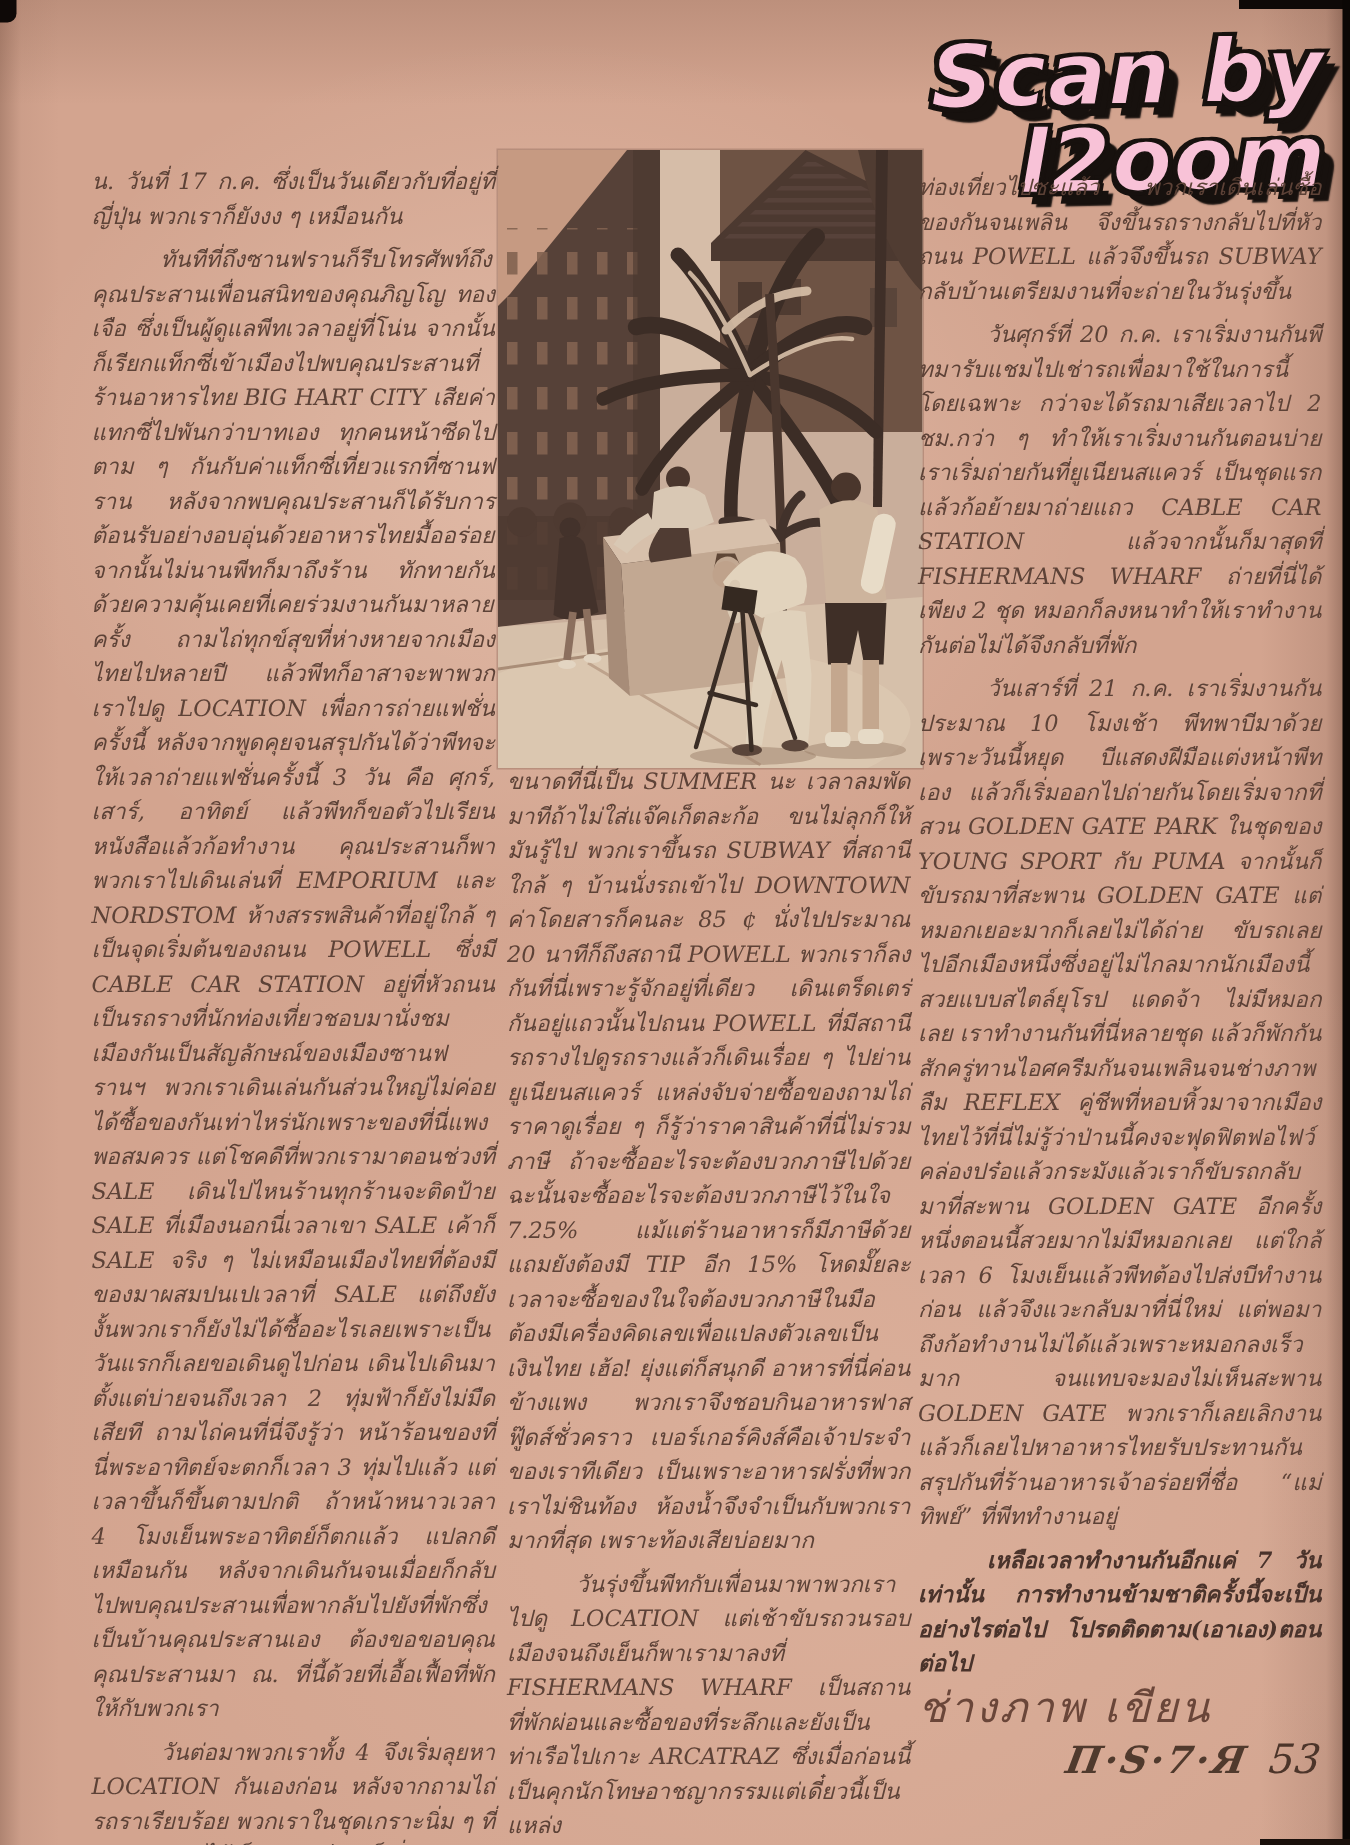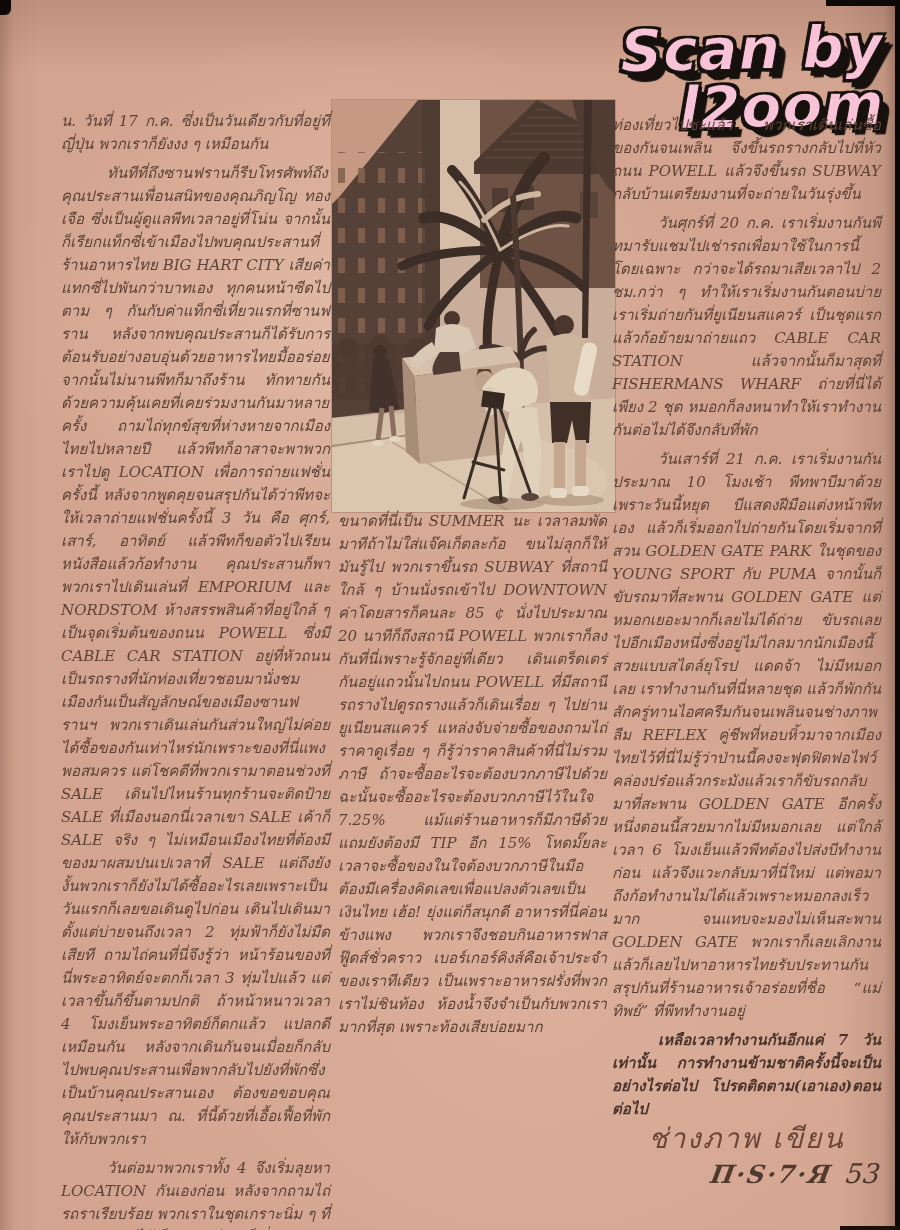--- a/index.html
+++ b/index.html
@@ -34,21 +34,21 @@
   }
 
   .col{position:absolute;width:281px;color:#5d4237;font-size:15px;line-height:23px;text-align:justify;}
   .col p{margin:6px;font-style:italic;}
   .col p.indent{text-indent:46px;}
   .col1{left:55px;top:104px;}
   .col2{left:332px;top:504px;}
   .col3{left:606px;top:108px;}
   .closing{font-weight:bold;color:#4a332b;}
   .signature{
-    margin-top:20px;text-align:center;font-size:28px;color:#6a4639;
+    margin-top:20px;font-size:28px;color:#6a4639;
     font-weight:normal;letter-spacing:2px;text-indent:0;
   }
 
   .photo{
     position:absolute;left:332px;top:100px;width:283px;height:412px;margin:0;
     box-shadow:0 0 0 1px rgba(90,60,48,0.25);
     background:#c9ae9b;
   }
   .photo svg{display:block;}
 
@@ -179,20 +179,21 @@
   </figure>
 
   <div class="col col1">
     <p>น. วันที่ 17 ก.ค. ซึ่งเป็นวันเดียวกับที่อยู่ที่ญี่ปุ่น พวกเราก็ยังงง ๆ เหมือนกัน</p>
     <p class="indent">ทันทีที่ถึงซานฟรานก็รีบโทรศัพท์ถึงคุณประสานเพื่อนสนิทของคุณภิญโญ ทองเจือ ซึ่งเป็นผู้ดูแลพีทเวลาอยู่ที่โน่น จากนั้นก็เรียกแท็กซี่เข้าเมืองไปพบคุณประสานที่ร้านอาหารไทย BIG HART CITY เสียค่าแทกซี่ไปพันกว่าบาทเอง ทุกคนหน้าซีดไปตาม ๆ กันกับค่าแท็กซี่เที่ยวแรกที่ซานฟราน หลังจากพบคุณประสานก็ได้รับการต้อนรับอย่างอบอุ่นด้วยอาหารไทยมื้ออร่อย จากนั้นไม่นานพีทก็มาถึงร้าน ทักทายกันด้วยความคุ้นเคยที่เคยร่วมงานกันมาหลายครั้ง ถามไถ่ทุกข์สุขที่ห่างหายจากเมืองไทยไปหลายปี แล้วพีทก็อาสาจะพาพวกเราไปดู LOCATION เพื่อการถ่ายแฟชั่นครั้งนี้ หลังจากพูดคุยจนสรุปกันได้ว่าพีทจะให้เวลาถ่ายแฟชั่นครั้งนี้ 3 วัน คือ ศุกร์, เสาร์, อาทิตย์ แล้วพีทก็ขอตัวไปเรียนหนังสือแล้วก้อทำงาน คุณประสานก็พาพวกเราไปเดินเล่นที่ EMPORIUM และ NORDSTOM ห้างสรรพสินค้าที่อยู่ใกล้ ๆ เป็นจุดเริ่มต้นของถนน POWELL ซึ่งมี CABLE CAR STATION อยู่ที่หัวถนน เป็นรถรางที่นักท่องเที่ยวชอบมานั่งชมเมืองกันเป็นสัญลักษณ์ของเมืองซานฟรานฯ พวกเราเดินเล่นกันส่วนใหญ่ไม่ค่อยได้ซื้อของกันเท่าไหร่นักเพราะของที่นี่แพงพอสมควร แต่โชคดีที่พวกเรามาตอนช่วงที่ SALE เดินไปไหนร้านทุกร้านจะติดป้าย SALE ที่เมืองนอกนี่เวลาเขา SALE เค้าก็ SALE จริง ๆ ไม่เหมือนเมืองไทยที่ต้องมีของมาผสมปนเปเวลาที่ SALE แต่ถึงยังงั้นพวกเราก็ยังไม่ได้ซื้ออะไรเลยเพราะเป็นวันแรกก็เลยขอเดินดูไปก่อน เดินไปเดินมาตั้งแต่บ่ายจนถึงเวลา 2 ทุ่มฟ้าก็ยังไม่มืดเสียที ถามไถ่คนที่นี่จึงรู้ว่า หน้าร้อนของที่นี่พระอาทิตย์จะตกก็เวลา 3 ทุ่มไปแล้ว แต่เวลาขึ้นก็ขึ้นตามปกติ ถ้าหน้าหนาวเวลา 4 โมงเย็นพระอาทิตย์ก็ตกแล้ว แปลกดีเหมือนกัน หลังจากเดินกันจนเมื่อยก็กลับไปพบคุณประสานเพื่อพากลับไปยังที่พักซึ่งเป็นบ้านคุณประสานเอง ต้องขอขอบคุณคุณประสานมา ณ. ที่นี้ด้วยที่เอื้อเฟื้อที่พักให้กับพวกเรา</p>
     <p class="indent">วันต่อมาพวกเราทั้ง 4 จึงเริ่มลุยหา LOCATION กันเองก่อน หลังจากถามไถ่รถราเรียบร้อย พวกเราในชุดเกราะนิ่ม ๆ ที่พอจะกันลมได้เป็นอย่างดี ก็เริ่มออกเดินทาง อากาศที่นี่เย็นมากพอสมควรถ้าเทียบกับอากาศที่กรุงเทพ</p>
   </div>
 
   <div class="col col2">
     <p>ขนาดที่นี่เป็น SUMMER นะ เวลาลมพัดมาทีถ้าไม่ใส่แจ๊คเก็ตละก้อ ขนไม่ลุกก็ให้มันรู้ไป พวกเราขึ้นรถ SUBWAY ที่สถานีใกล้ ๆ บ้านนั่งรถเข้าไป DOWNTOWN ค่าโดยสารก็คนละ 85 ¢ นั่งไปประมาณ 20 นาทีก็ถึงสถานี POWELL พวกเราก็ลงกันที่นี่เพราะรู้จักอยู่ที่เดียว เดินเตร็ดเตร่กันอยู่แถวนั้นไปถนน POWELL ที่มีสถานีรถรางไปดูรถรางแล้วก็เดินเรื่อย ๆ ไปย่านยูเนียนสแควร์ แหล่งจับจ่ายซื้อของถามไถ่ราคาดูเรื่อย ๆ ก็รู้ว่าราคาสินค้าที่นี่ไม่รวมภาษี ถ้าจะซื้ออะไรจะต้องบวกภาษีไปด้วย ฉะนั้นจะซื้ออะไรจะต้องบวกภาษีไว้ในใจ 7.25% แม้แต่ร้านอาหารก็มีภาษีด้วย แถมยังต้องมี TIP อีก 15% โหดมั๊ยละ เวลาจะซื้อของในใจต้องบวกภาษีในมือต้องมีเครื่องคิดเลขเพื่อแปลงตัวเลขเป็นเงินไทย เฮ้อ! ยุ่งแต่ก็สนุกดี อาหารที่นี่ค่อนข้างแพง พวกเราจึงชอบกินอาหารฟาสฟู๊ดส์ชั่วคราว เบอร์เกอร์คิงส์คือเจ้าประจำของเราทีเดียว เป็นเพราะอาหารฝรั่งที่พวกเราไม่ชินท้อง ห้องน้ำจึงจำเป็นกับพวกเรามากที่สุด เพราะท้องเสียบ่อยมาก</p>
+    <p class="indent">วันรุ่งขึ้นพีทกับเพื่อนมาพาพวกเราไปดู LOCATION แต่เช้าขับรถวนรอบเมืองจนถึงเย็นก็พาเรามาลงที่ FISHERMANS WHARF เป็นสถานที่พักผ่อนและซื้อของที่ระลึกและยังเป็นท่าเรือไปเกาะ ARCATRAZ ซึ่งเมื่อก่อนนี้เป็นคุกนักโทษอาชญากรรมแต่เดี๋ยวนี้เป็นแหล่ง</p>
   </div>
 
   <div class="col col3">
     <p>ท่องเที่ยวไปซะแล้ว พวกเราเดินเล่นซื้อของกันจนเพลิน จึงขึ้นรถรางกลับไปที่หัวถนน POWELL แล้วจึงขึ้นรถ SUBWAY กลับบ้านเตรียมงานที่จะถ่ายในวันรุ่งขึ้น</p>
     <p class="indent">วันศุกร์ที่ 20 ก.ค. เราเริ่มงานกันพีทมารับแชมไปเช่ารถเพื่อมาใช้ในการนี้โดยเฉพาะ กว่าจะได้รถมาเสียเวลาไป 2 ชม.กว่า ๆ ทำให้เราเริ่มงานกันตอนบ่าย เราเริ่มถ่ายกันที่ยูเนียนสแควร์ เป็นชุดแรก แล้วก้อย้ายมาถ่ายแถว CABLE CAR STATION แล้วจากนั้นก็มาสุดที่ FISHERMANS WHARF ถ่ายที่นี่ได้เพียง 2 ชุด หมอกก็ลงหนาทำให้เราทำงานกันต่อไม่ได้จึงกลับที่พัก</p>
     <p class="indent">วันเสาร์ที่ 21 ก.ค. เราเริ่มงานกันประมาณ 10 โมงเช้า พีทพาบีมาด้วย เพราะวันนี้หยุด บีแสดงฝีมือแต่งหน้าพีทเอง แล้วก็เริ่มออกไปถ่ายกันโดยเริ่มจากที่สวน GOLDEN GATE PARK ในชุดของ YOUNG SPORT กับ PUMA จากนั้นก็ขับรถมาที่สะพาน GOLDEN GATE แต่หมอกเยอะมากก็เลยไม่ได้ถ่าย ขับรถเลยไปอีกเมืองหนึ่งซึ่งอยู่ไม่ไกลมากนักเมืองนี้สวยแบบสไตล์ยุโรป แดดจ้า ไม่มีหมอกเลย เราทำงานกันที่นี่หลายชุด แล้วก็พักกันสักครู่ทานไอศครีมกันจนเพลินจนช่างภาพลืม REFLEX คู่ชีพที่หอบหิ้วมาจากเมืองไทยไว้ที่นี่ไม่รู้ว่าป่านนี้คงจะฟุดฟิตฟอไฟว์คล่องปร๋อแล้วกระมังแล้วเราก็ขับรถกลับมาที่สะพาน GOLDEN GATE อีกครั้งหนึ่งตอนนี้สวยมากไม่มีหมอกเลย แต่ใกล้เวลา 6 โมงเย็นแล้วพีทต้องไปส่งบีทำงานก่อน แล้วจึงแวะกลับมาที่นี่ใหม่ แต่พอมาถึงก้อทำงานไม่ได้แล้วเพราะหมอกลงเร็วมาก จนแทบจะมองไม่เห็นสะพาน GOLDEN GATE พวกเราก็เลยเลิกงาน แล้วก็เลยไปหาอาหารไทยรับประทานกัน สรุปกันที่ร้านอาหารเจ้าอร่อยที่ชื่อ “แม่ทิพย์” ที่พีททำงานอยู่</p>
     <p class="indent closing">เหลือเวลาทำงานกันอีกแค่ 7 วันเท่านั้น การทำงานข้ามชาติครั้งนี้จะเป็นอย่างไรต่อไป โปรดติดตาม(เอาเอง)ตอนต่อไป</p>
     <p class="signature">ช่างภาพ เขียน</p>
   </div>
 

